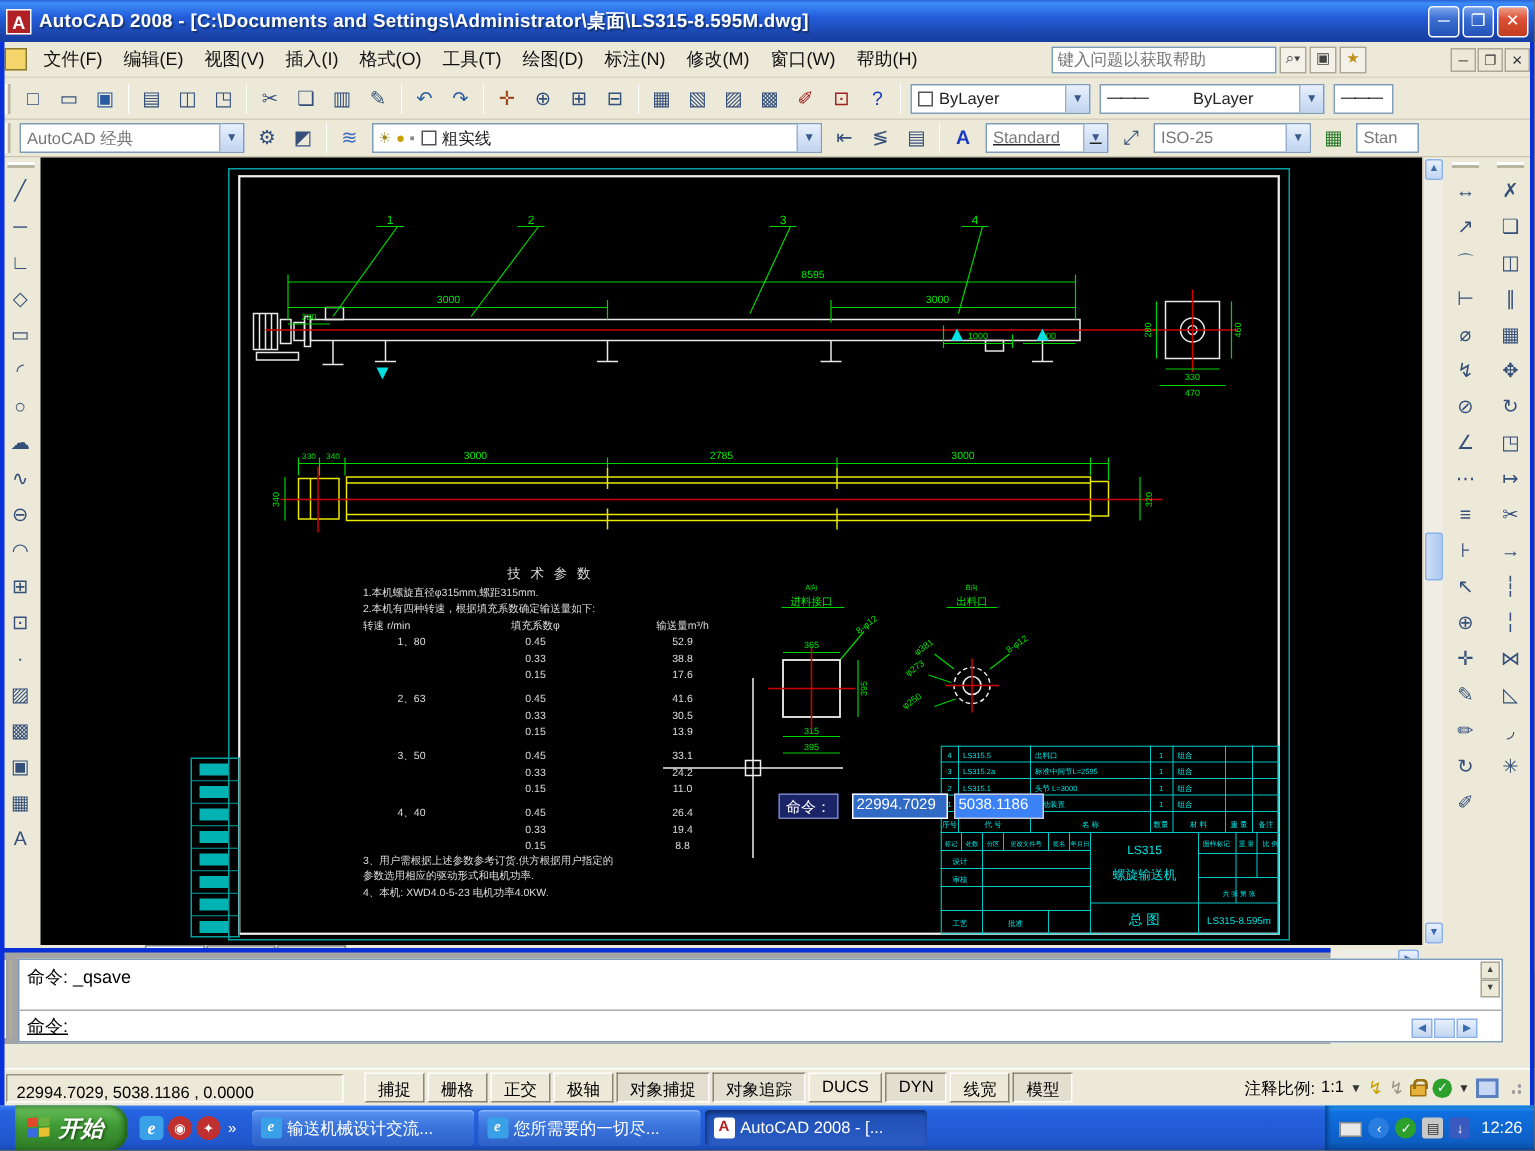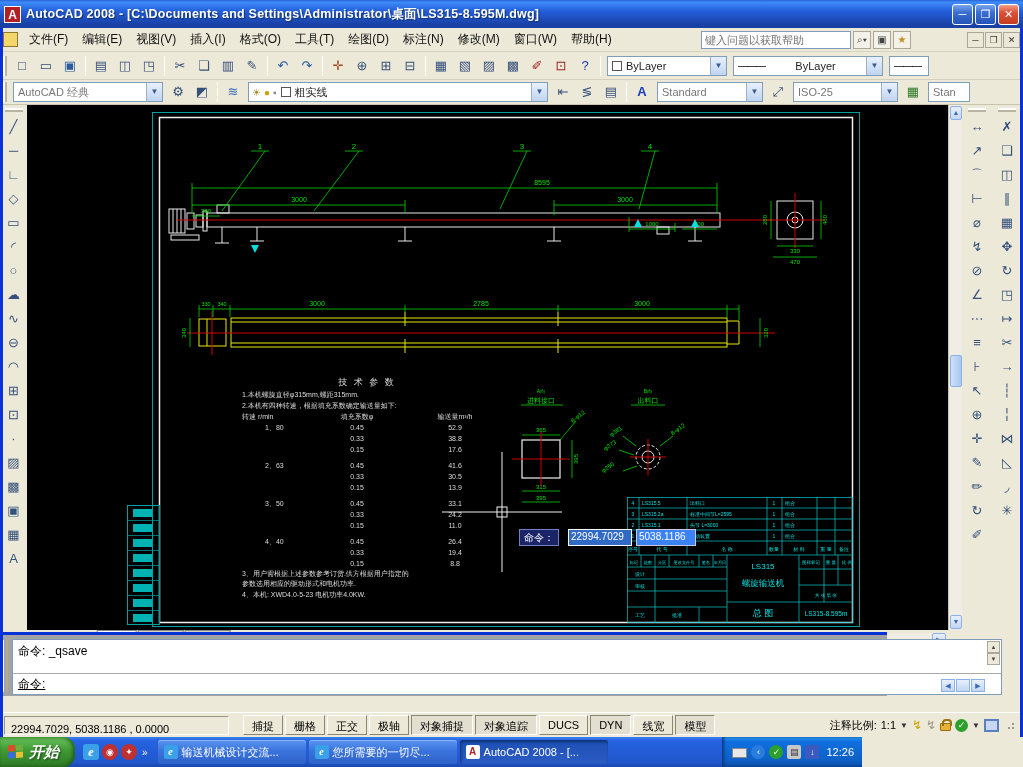--- a/index.html
+++ b/index.html
@@ -101,22 +101,22 @@
   .lock-ic:before{content:"";position:absolute;left:1px;top:-5px;width:6px;height:5px;border:2px solid #9a7010;
     border-bottom:none;border-radius:4px 4px 0 0;}
   .shield-ic{width:13px;height:13px;border-radius:50%;background:#2ca02c;color:#fff;font-size:9px;line-height:13px;text-align:center;}
   .clean-ic{width:15px;height:13px;border:2px solid #5a80c0;background:#c8d8f4;}
   .gripdots{width:10px;height:10px;margin-left:4px;background:
     radial-gradient(circle at 2px 8px,#999 1px,transparent 1.4px),
     radial-gradient(circle at 6px 8px,#999 1px,transparent 1.4px),
     radial-gradient(circle at 6px 4px,#999 1px,transparent 1.4px);}
   .dda{font-size:8px;color:#333;}
   
-  .taskbar{position:absolute;left:0;top:737px;width:862px;height:30px;
-    background:linear-gradient(#3a81f3,#2663e0 12%,#1f56cc 85%,#1a47ad);display:flex;align-items:center;}
+  .taskbar{position:absolute;left:0;top:737px;width:1023px;height:30px;
+    background:linear-gradient(#3a81f3,#2663e0 12%,#1f56cc 85%,#1a47ad);display:flex;align-items:center;padding-left:10px;}
   .startbtn{height:30px;padding:0 16px 0 8px;border-radius:0 12px 12px 0;display:flex;align-items:center;gap:5px;
     background:linear-gradient(#6cc25e,#3f9a34 45%,#2e7a26);color:#fff;font-size:15px;font-weight:bold;font-style:italic;
     text-shadow:1px 1px 2px #1a4a14;box-shadow:inset -2px 0 4px #1c5a16;}
   .flag{width:16px;height:14px;display:grid;grid-template-columns:7px 7px;grid-template-rows:6px 6px;gap:1px;transform:skewY(-4deg);}
   .flag i{display:block;}
   .ql{display:flex;align-items:center;margin-left:8px;gap:3px;}
   .ql-ic{width:16px;height:16px;font-size:12px;text-align:center;line-height:16px;color:#fff;}
   .ql-ic.e{color:#fff;background:#3aa0e8;border-radius:3px;font-weight:bold;font-style:italic;font-family:"Liberation Serif",serif;}
   .ql-ic.red{color:#fff;background:#c03030;border-radius:8px;font-size:9px;line-height:16px;}
   .chev{color:#fff;font-size:10px;margin-left:2px;}
@@ -255,21 +255,21 @@
       <span class="lay-ic" style="color:#888;">▪</span>
       <span class="chip"></span>
       <span class="val">粗实线</span>
       <span class="arrow">▼</span>
     </div>
     <div class="tbi">⇤</div>
     <div class="tbi">≶</div>
     <div class="tbi">▤</div>
     <div class="tsep"></div>
     <div class="tbi" style="color:#1a3ac0;font-weight:bold;">A</div>
-    <div class="dd" style="width:106px;">
+    <div class="dd" style="width:82px;text-decoration:underline;">
       <span class="val" style="color:#777;">Standard</span>
       <span class="arrow">▼</span>
     </div>
     <div class="tbi">⤢</div>
     <div class="dd" style="width:105px;">
       <span class="val" style="color:#777;">ISO-25</span>
       <span class="arrow">▼</span>
     </div>
     <div class="tbi" style="color:#2a7a2a;">▦</div>
     <div class="dd" style="width:42px;">

